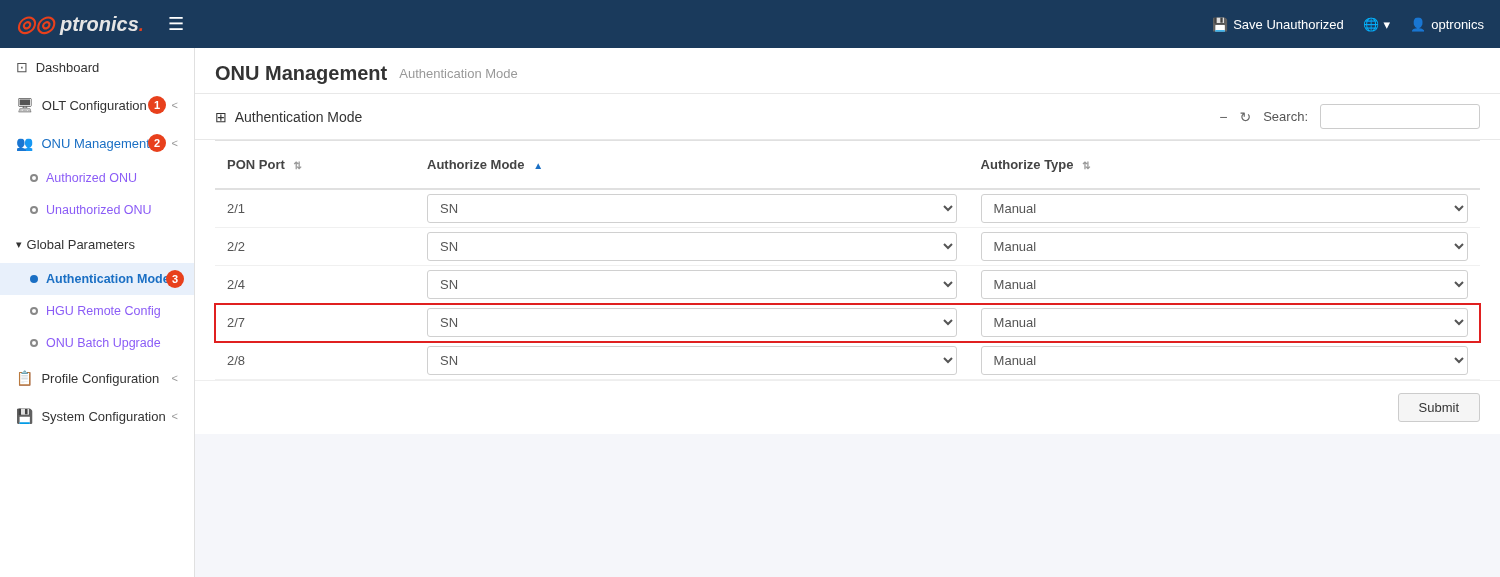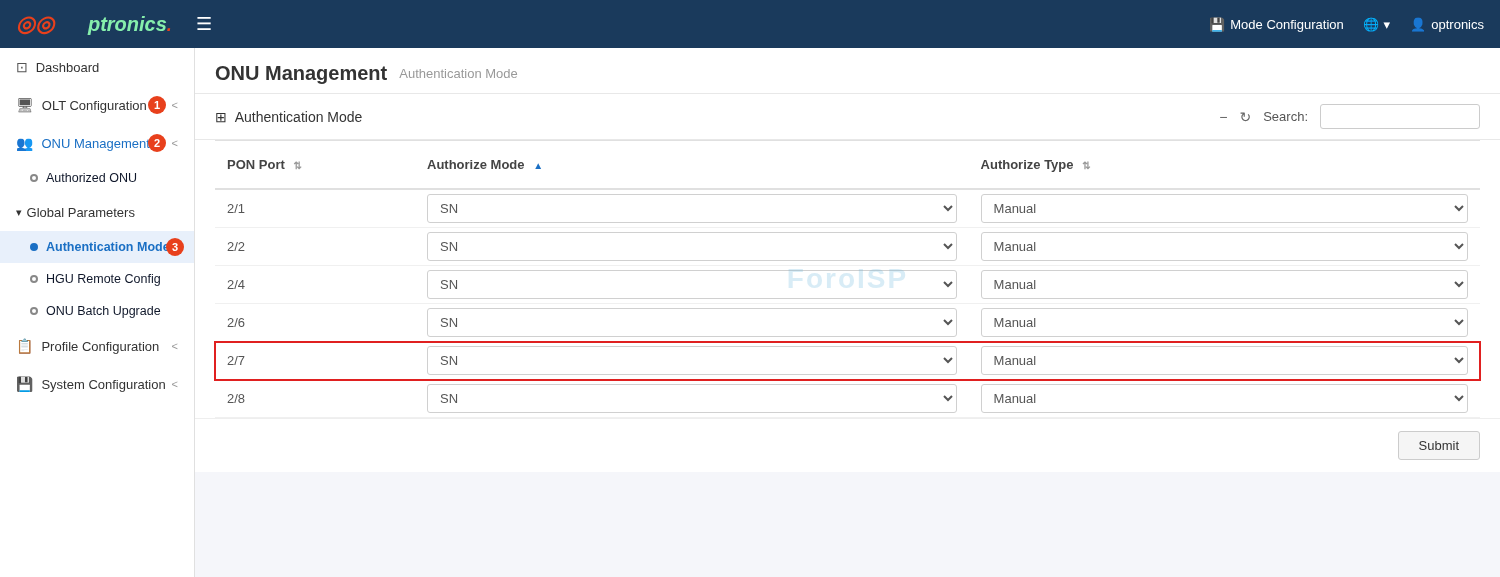--- a/index.html
+++ b/index.html
@@ -77,21 +77,21 @@
     .sidebar-item .chevron {
       margin-left: auto;
       font-size: 11px;
       color: #999;
     }
     .sidebar-sub-item {
       display: flex;
       align-items: center;
       padding: 9px 16px 9px 30px;
       cursor: pointer;
-      color: #0f172a;
+      color: #8b5cf6;
       font-size: 12.5px;
     }
     .sidebar-sub-item.active {
       color: #1a6fc4;
       font-weight: 500;
     }
     .sidebar-sub-item .dot {
       width: 8px;
       height: 8px;
       border-radius: 50%;
@@ -265,28 +265,28 @@
       cursor: pointer;
       color: #333;
     }
   </style>
 </head>
 <body>
 
 <div class="topnav">
   <div class="topnav-logo">
     <span style="color:#e8401c; font-size:22px; font-weight:900; font-style:italic;">
-      <span style="color:#e8401c;">◎◎</span><span style="color:#86efac; font-size:20px; font-style:italic;padding-left:28px;"> ptronics</span><span style="color:#e8401c; font-size:18px;">.</span>
+      <span style="color:#e8401c;">◎◎</span><span style="color:#e5e5e5; font-size:20px; font-style:italic;"> ptronics</span><span style="color:#e8401c; font-size:18px;">.</span>
     </span>
     <span class="hamburger-icon" style="margin-left:24px;">☰</span>
   </div>
   <div class="topnav-right">
     <button class="save-config-btn">
       <span>💾</span>
-      <span>Mode Configuration</span>
+      <span>Save Unauthorized</span>
     </button>
     <span style="color:#fff; cursor:pointer;">🌐 ▾</span>
     <span style="color:#fff; cursor:pointer; display:flex; align-items:center; gap:5px;">
       <span>👤</span>
       <span>optronics</span>
     </span>
   </div>
 </div>
 
 <div class="app-layout">
@@ -310,20 +310,24 @@
       <span style="color:#1a6fc4;">ONU Management</span>
       <span class="badge-num">2</span>
       <span class="chevron">&lt;</span>
     </div>
 
     <div class="sidebar-sub-item">
       <span class="dot"></span>
       <span>Authorized ONU</span>
     </div>
 
+    <div class="sidebar-sub-item">
+      <span class="dot"></span>
+      <span>Unauthorized ONU</span>
+    </div>
 
     <div class="sidebar-item" style="font-weight:500;">
       <span style="margin-right:5px; font-size:11px;">▾</span>
       <span>Global Parameters</span>
     </div>
 
     <div class="sidebar-sub-item active" style="position:relative; background:#e8f0fb;">
       <span class="dot" style="border-color:#1a6fc4; background:#1a6fc4;"></span>
       <span style="color:#1a6fc4; font-weight:600;">Authentication Mode</span>
       <span style="width:18px; height:18px; background:#e8401c; color:#fff; border-radius:50%; font-size:11px; display:flex; align-items:center; justify-content:center; position:absolute; right:10px; font-weight:bold;">3</span>
@@ -368,21 +372,20 @@
       <div class="section-actions">
         <span class="icon-action">−</span>
         <span class="icon-action">↻</span>
         <span class="search-label">Search:</span>
         <input type="text" class="search-input" value="" style="">
       </div>
     </div>
 
     <div class="table-wrapper">
       <div class="table-container">
-        <div class="watermark">ForoISP</div>
         <table>
           <thead>
             <tr>
               <th class="pon-port">
                 <span>PON Port</span>
                 <span class="sort-icon">⇅</span>
               </th>
               <th>
                 <span>Authorize Mode</span>
                 <span class="sort-icon active">▲</span>
@@ -402,25 +405,20 @@
               <tr>
                 <td class="pon-port">2/2</td>
                 <td><select class="table-select"><option value="SN">SN</option><option value="Password">Password</option><option value="SN+Password">SN+Password</option></select></td>
                 <td><select class="table-select"><option value="Manual">Manual</option><option value="Auto">Auto</option></select></td>
               </tr>
               <tr>
                 <td class="pon-port">2/4</td>
                 <td><select class="table-select"><option value="SN">SN</option><option value="Password">Password</option><option value="SN+Password">SN+Password</option></select></td>
                 <td><select class="table-select"><option value="Manual">Manual</option><option value="Auto">Auto</option></select></td>
               </tr>
-              <tr>
-                <td class="pon-port">2/6</td>
-                <td><select class="table-select"><option value="SN">SN</option><option value="Password">Password</option><option value="SN+Password">SN+Password</option></select></td>
-                <td><select class="table-select"><option value="Manual">Manual</option><option value="Auto">Auto</option></select></td>
-              </tr>
               <tr style="outline: rgb(224, 32, 32) solid 2px; outline-offset: -1px;">
                 <td class="pon-port">2/7</td>
                 <td><select class="table-select"><option value="SN">SN</option><option value="Password">Password</option><option value="SN+Password">SN+Password</option></select></td>
                 <td><select class="table-select"><option value="Manual">Manual</option><option value="Auto">Auto</option></select></td>
               </tr>
               <tr>
                 <td class="pon-port">2/8</td>
                 <td><select class="table-select"><option value="SN">SN</option><option value="Password">Password</option><option value="SN+Password">SN+Password</option></select></td>
                 <td><select class="table-select"><option value="Manual">Manual</option><option value="Auto">Auto</option></select></td>
               </tr>

